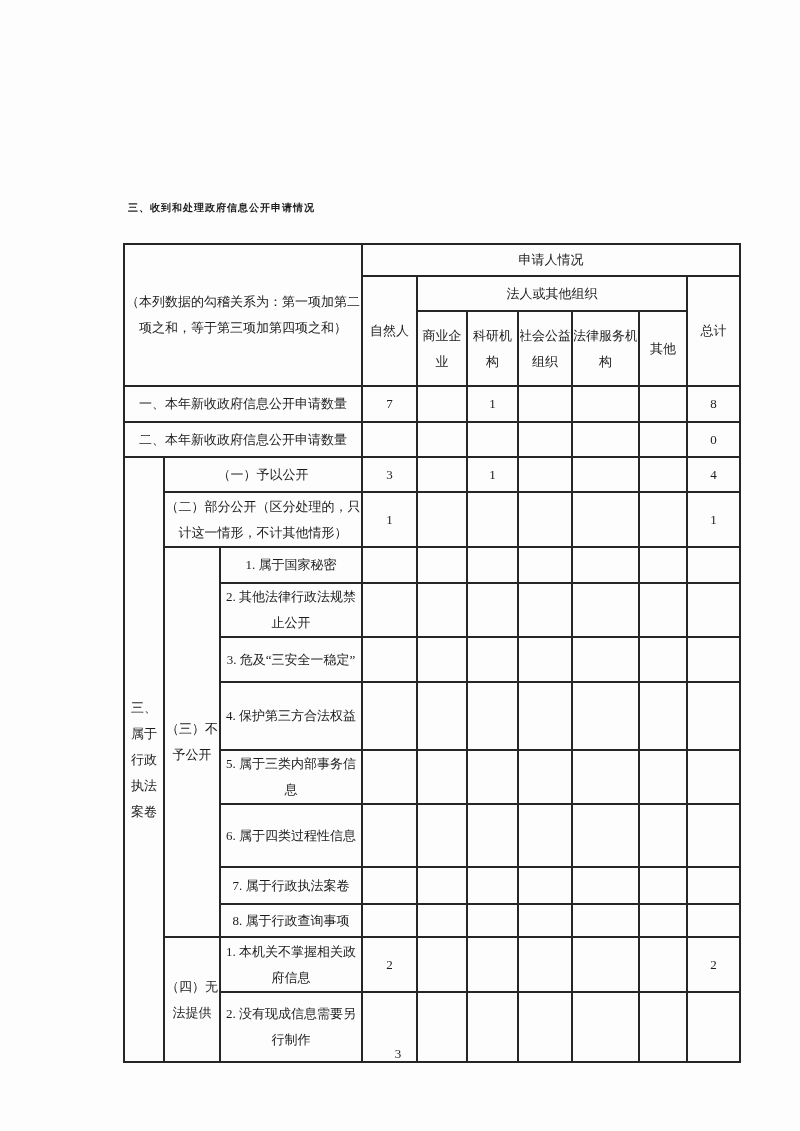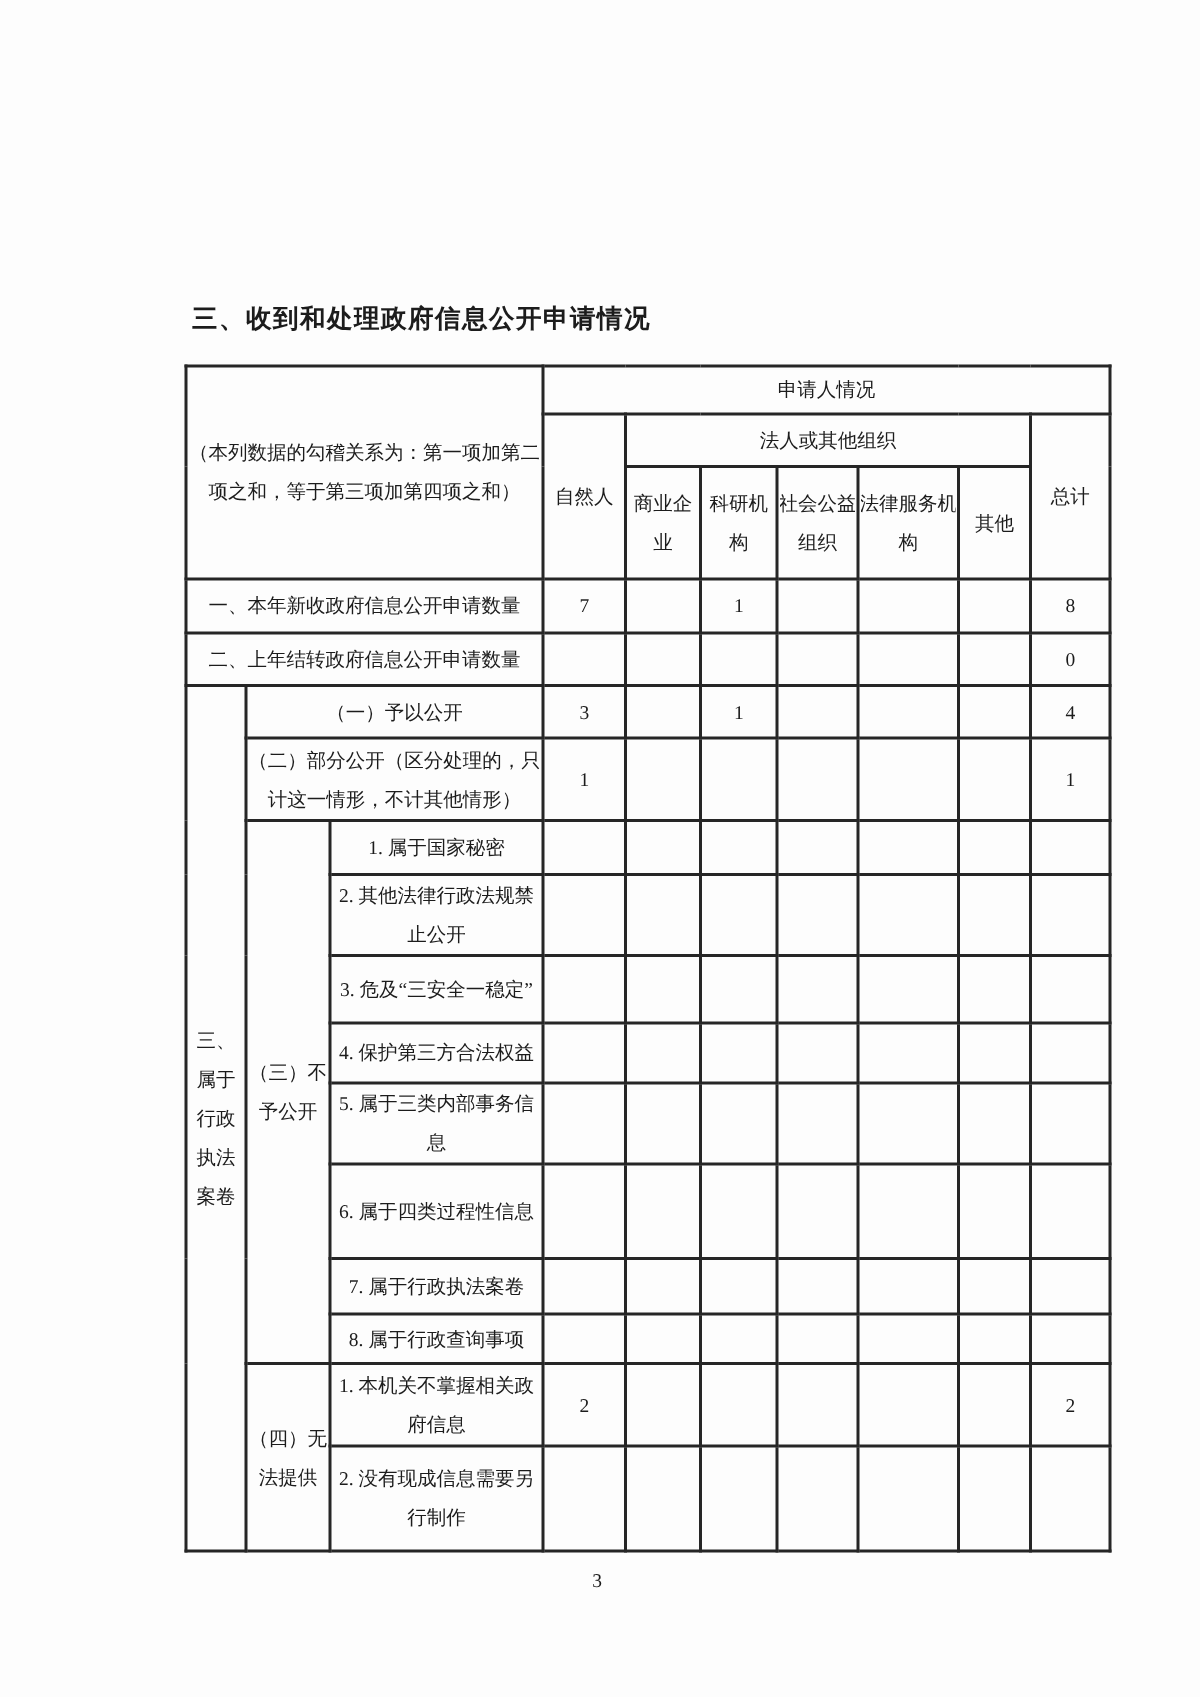--- a/index.html
+++ b/index.html
@@ -3,21 +3,21 @@
 <meta charset="utf-8">
 <style>
   html,body{margin:0;padding:0;}
   body{
     width:800px;height:1131px;background:#fdfdfd;position:relative;
     font-family:"Liberation Serif","DejaVu Serif",serif;color:#1c1c1c;
     -webkit-font-smoothing:antialiased;
   }
   .page-title{
     position:absolute;left:128px;top:201px;
-    font-size:17px;font-weight:bold;letter-spacing:1px;white-space:nowrap;
+    font-size:10px;font-weight:bold;letter-spacing:1px;white-space:nowrap;
   }
   table.report{
     position:absolute;left:123px;top:243px;
     border-collapse:collapse;table-layout:fixed;width:616px;
   }
   table.report td{
     border:2px solid #262626;
     font-size:13px;line-height:26px;
     text-align:center;vertical-align:middle;
     padding:0;overflow:hidden;
@@ -76,21 +76,21 @@
     <td>7</td>
     <td></td>
     <td>1</td>
     <td></td>
     <td></td>
     <td></td>
     <td>8</td>
   </tr>
 
   <tr style="height:35px">
-    <td class="row-label" colspan="3">二、上年结转政府信息公开申请数量</td>
+    <td class="row-label" colspan="3">二、本年新收政府信息公开申请数量</td>
     <td></td>
     <td></td>
     <td></td>
     <td></td>
     <td></td>
     <td></td>
     <td>0</td>
   </tr>
 
   <tr style="height:35px">
@@ -140,21 +140,21 @@
   <tr style="height:45px">
     <td class="sub-label">3. 危及“三安全一稳定”</td>
     <td></td>
     <td></td>
     <td></td>
     <td></td>
     <td></td>
     <td></td>
     <td></td>
   </tr>
-  <tr style="height:40px">
+  <tr style="height:68px">
     <td class="sub-label">4. 保护第三方合法权益</td>
     <td></td>
     <td></td>
     <td></td>
     <td></td>
     <td></td>
     <td></td>
     <td></td>
   </tr>
   <tr style="height:42px">

